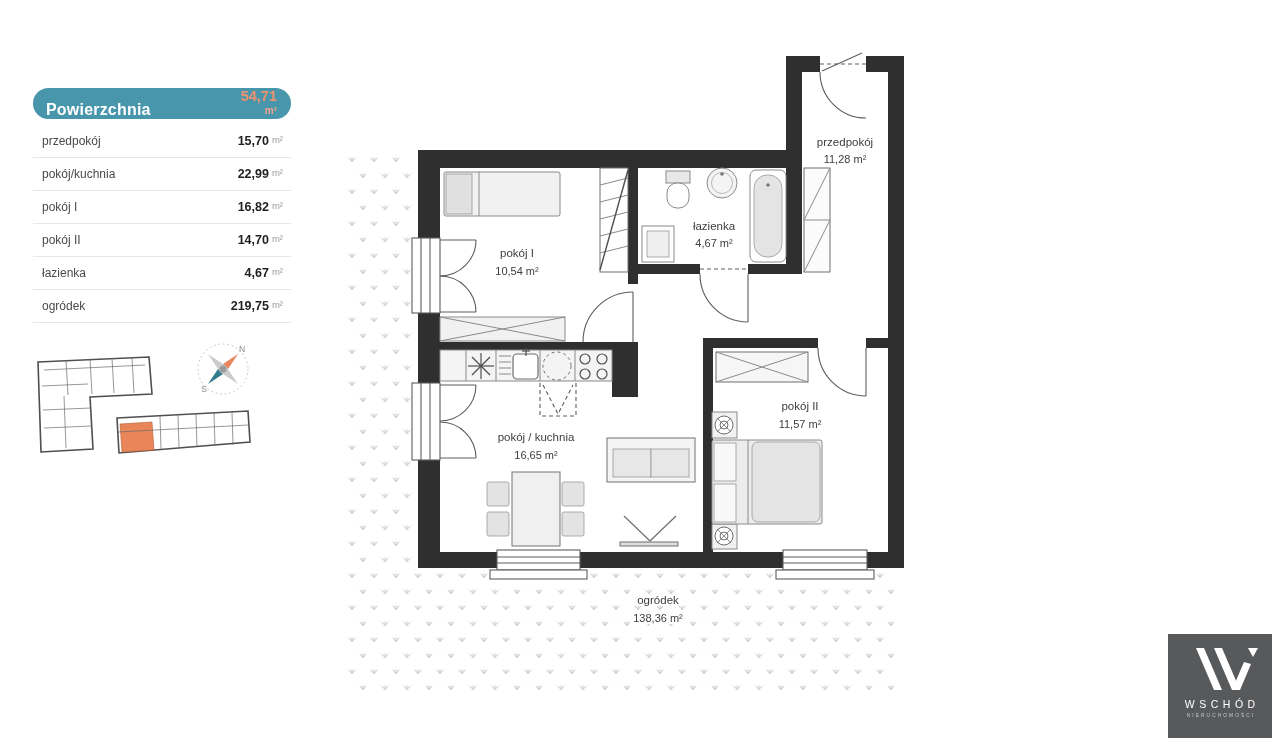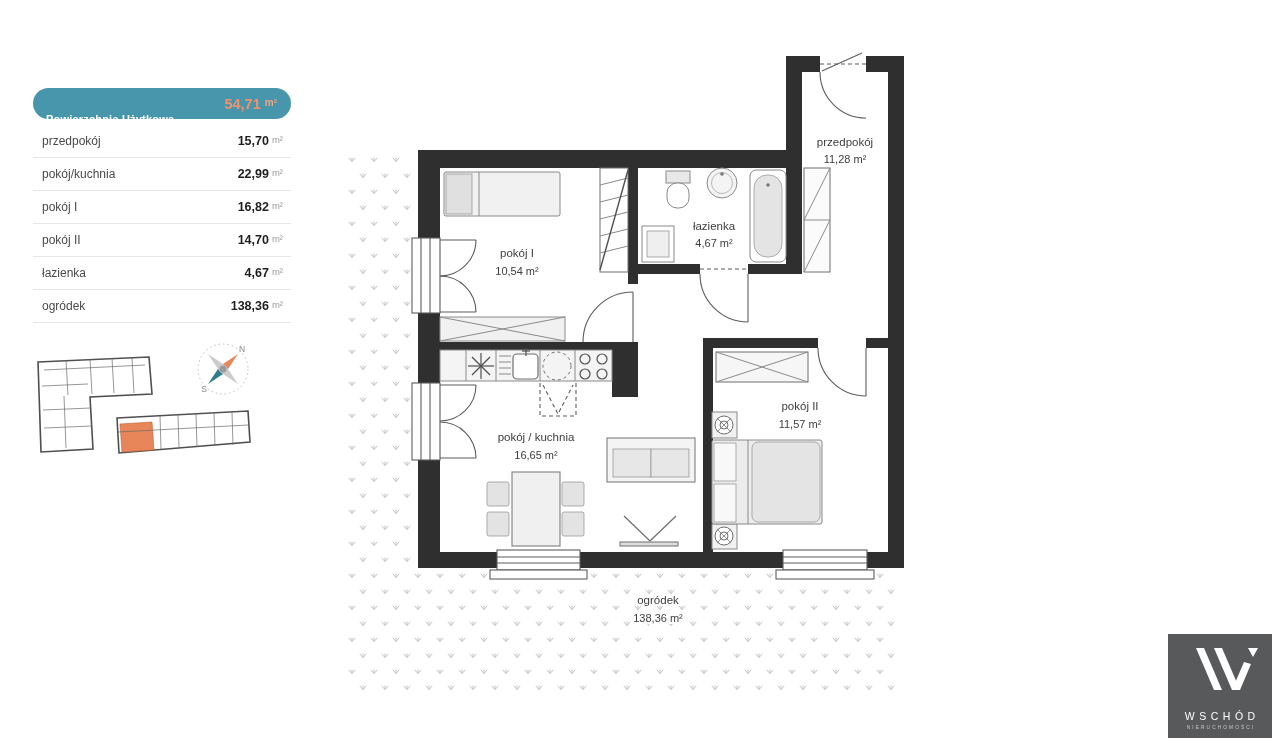--- a/index.html
+++ b/index.html
@@ -7,21 +7,21 @@
     width:1280px;height:746px;position:relative;overflow:hidden;
     background:#ffffff;font-family:"Liberation Sans", sans-serif;
   }
   
   .summary{position:absolute;left:33px;top:88px;width:258px;}
   .pill{
     height:31px;border-radius:16px;background:#4796ab;
     display:flex;align-items:center;justify-content:space-between;
     padding:0 14px 0 13px;box-sizing:border-box;
   }
-  .pill .t{color:#ffffff;font-weight:bold;font-size:11px;letter-spacing:.2px;margin-top:30px;}
+  .pill .t{color:#ffffff;font-weight:bold;font-size:16px;letter-spacing:.2px;margin-top:30px;}
   .pill .v{color:#f0926e;font-weight:bold;font-size:14.5px;text-align:right;}
   .pill .v .unit{font-size:10px;color:#f0a488;vertical-align:3px;font-weight:bold;}
   .rows{margin-top:6px;}
   .row{
     height:32px;display:flex;align-items:center;justify-content:space-between;
     border-bottom:1px solid #e7e7e7;padding:0 8px 0 9px;
   }
   .row .lbl{font-size:12px;color:#4a4a4a;}
   .row .val{font-size:12.5px;color:#1f1f1f;font-weight:bold;}
   .row .unit{font-size:9.5px;color:#9b9b9b;font-weight:normal;vertical-align:2px;margin-left:3px;}
@@ -37,21 +37,21 @@
   .arealabel{fill:#3d3d3d;font-size:11px;text-anchor:middle;font-family:"Liberation Sans",sans-serif;}
   .halo{paint-order:stroke;stroke:#ffffff;stroke-width:4px;}
   .mini{stroke:#4f4f4f;stroke-width:1.6;fill:#ffffff;}
   .mini-in{stroke:#6a6a6a;stroke-width:.7;fill:none;}
   .compass-lbl{fill:#8a8a8a;font-size:8.5px;text-anchor:middle;font-family:"Liberation Sans",sans-serif;}
   
   .logo{
     position:absolute;left:1168px;top:634px;width:104px;height:104px;
     background:#58595b;display:flex;flex-direction:column;align-items:center;
   }
-  .logo .brand{color:#ffffff;font-size:10.5px;letter-spacing:4.5px;margin-top:14px;text-indent:4.5px;text-align:center;}
+  .logo .brand{color:#ffffff;font-size:10.5px;letter-spacing:4.5px;margin-top:2px;text-indent:4.5px;text-align:center;}
   .logo .sub{color:#c9cacc;font-size:4.8px;letter-spacing:2.1px;margin-top:3px;text-indent:2.1px;}
 </style>
 </head>
 <body>
 
 <div class="summary">
   <div class="pill">
     <span class="t">Powierzchnia Użytkowa</span>
     <span class="v"><span>54,71</span> <span class="unit">m²</span></span>
   </div>
@@ -71,21 +71,21 @@
     <div class="row">
       <span class="lbl">pokój II</span>
       <span class="val"><span>14,70</span><span class="unit">m²</span></span>
     </div>
     <div class="row">
       <span class="lbl">łazienka</span>
       <span class="val"><span>4,67</span><span class="unit">m²</span></span>
     </div>
     <div class="row">
       <span class="lbl">ogródek</span>
-      <span class="val"><span>138,36</span><span class="unit">m²</span></span>
+      <span class="val"><span>219,75</span><span class="unit">m²</span></span>
     </div>
   </div>
 </div>
 
 <svg id="plan" width="1280" height="746" viewBox="0 0 1280 746">
   <defs>
     <path id="sprig" d="M -3.2 -2.2 L 0 1.6 L 3.2 -2.2 M 0 1.6 L 0 -2.6" stroke="#c3c3c3" stroke-width="1" fill="none"></path>
   </defs>
 
   <g id="garden-dots">

